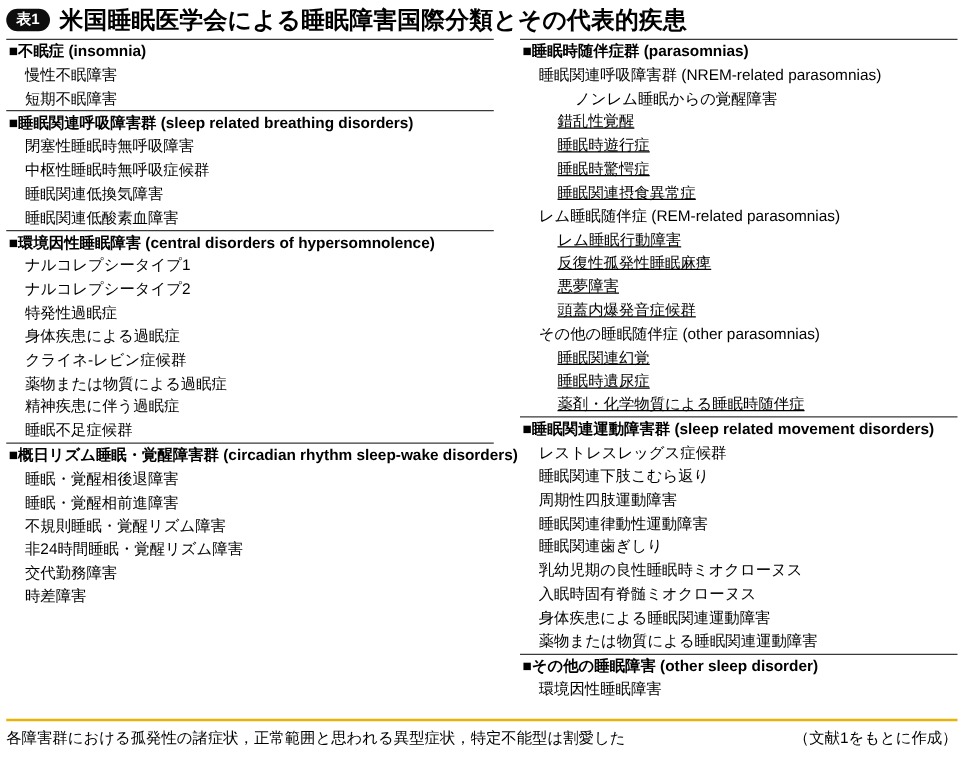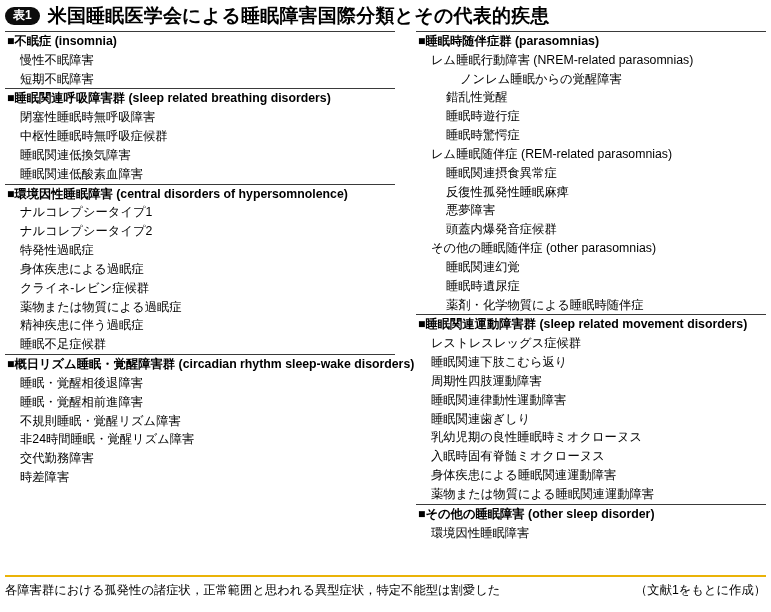--- a/index.html
+++ b/index.html
@@ -31,21 +31,21 @@
   .col{box-sizing:border-box;}
   .col-left{width:390px;margin-right:21px;}
   .col-right{flex:1;min-width:0;}
   .section{border-top:1.5px solid #3a3a3a;}
   .row{
     height:18.83px;line-height:18.83px;font-size:12.3px;
     white-space:nowrap;padding-left:2px;
   }
   .row.header{font-weight:bold;}
   .row.indent-1{padding-left:15px;}
-  .row.indent-2{padding-left:30px;}
+  .row.indent-2{padding-left:30px;text-decoration:underline;}
   .row.indent-3{padding-left:44px;}
 
   
   .footer{
     position:absolute;left:5px;top:582px;width:761px;
     display:flex;justify-content:space-between;align-items:flex-end;
     font-size:12.3px;white-space:nowrap;
   }
 </style>
 </head>
@@ -89,27 +89,28 @@
           <div class="row indent-1">睡眠・覚醒相前進障害</div>
           <div class="row indent-1">不規則睡眠・覚醒リズム障害</div>
           <div class="row indent-1">非24時間睡眠・覚醒リズム障害</div>
           <div class="row indent-1">交代勤務障害</div>
           <div class="row indent-1">時差障害</div>
         </div>
       </div>
     <div class="col col-right">
         <div class="section">
           <div class="row header">■睡眠時随伴症群 (parasomnias)</div>
-          <div class="row indent-1">レム睡眠行動障害 (NREM-related parasomnias)</div>
+          <div class="row indent-1">睡眠関連呼吸障害群 (NREM-related parasomnias)</div>
           <div class="row indent-3">ノンレム睡眠からの覚醒障害</div>
           <div class="row indent-2">錯乱性覚醒</div>
           <div class="row indent-2">睡眠時遊行症</div>
           <div class="row indent-2">睡眠時驚愕症</div>
+          <div class="row indent-2">睡眠関連摂食異常症</div>
           <div class="row indent-1">レム睡眠随伴症 (REM-related parasomnias)</div>
-          <div class="row indent-2">睡眠関連摂食異常症</div>
+          <div class="row indent-2">レム睡眠行動障害</div>
           <div class="row indent-2">反復性孤発性睡眠麻痺</div>
           <div class="row indent-2">悪夢障害</div>
           <div class="row indent-2">頭蓋内爆発音症候群</div>
           <div class="row indent-1">その他の睡眠随伴症 (other parasomnias)</div>
           <div class="row indent-2">睡眠関連幻覚</div>
           <div class="row indent-2">睡眠時遺尿症</div>
           <div class="row indent-2">薬剤・化学物質による睡眠時随伴症</div>
         </div>
         <div class="section">
           <div class="row header">■睡眠関連運動障害群 (sleep related movement disorders)</div>

